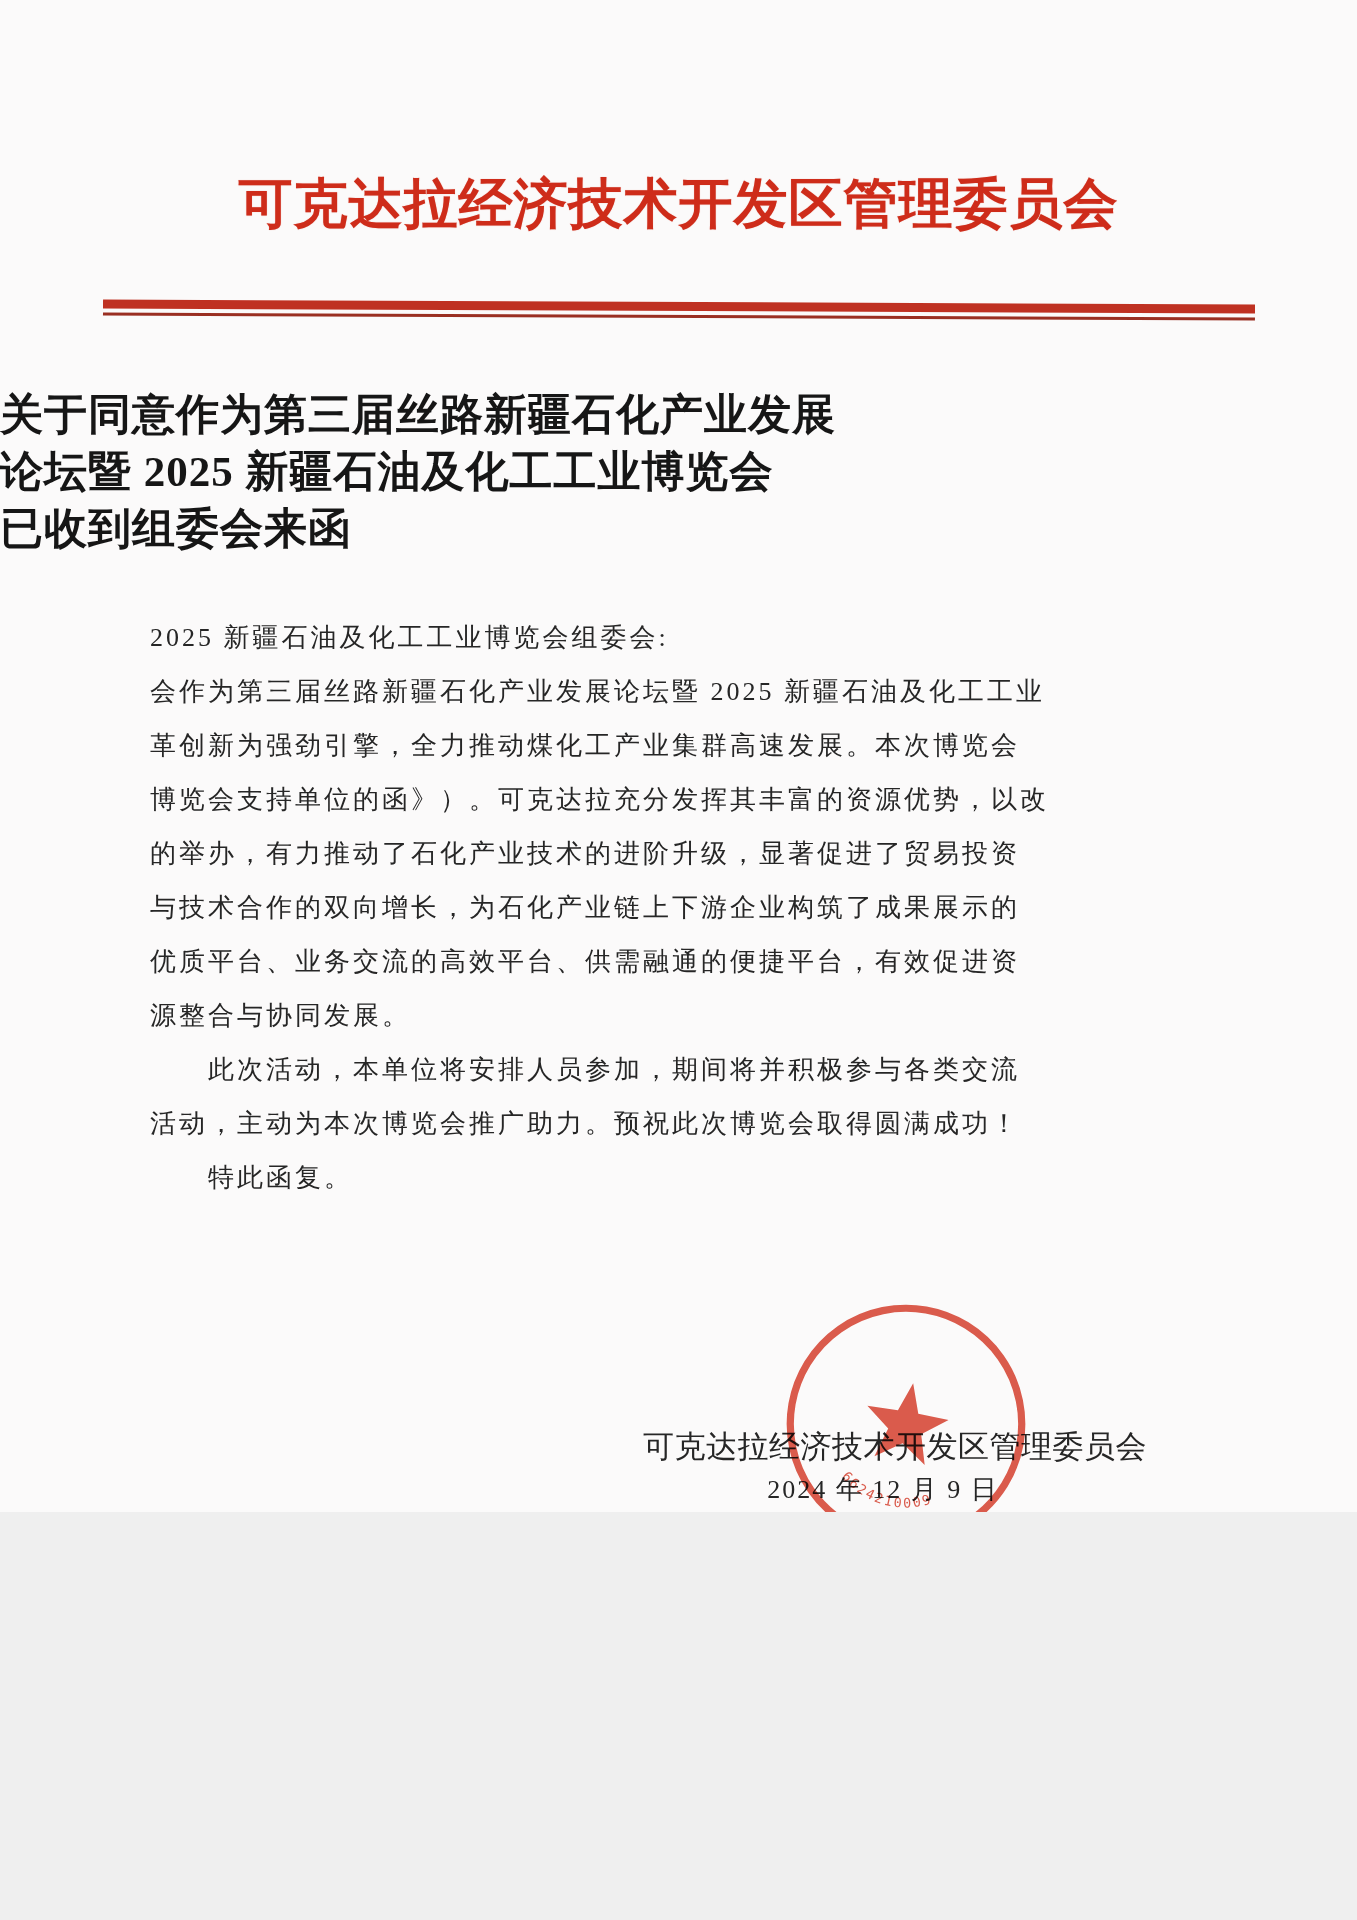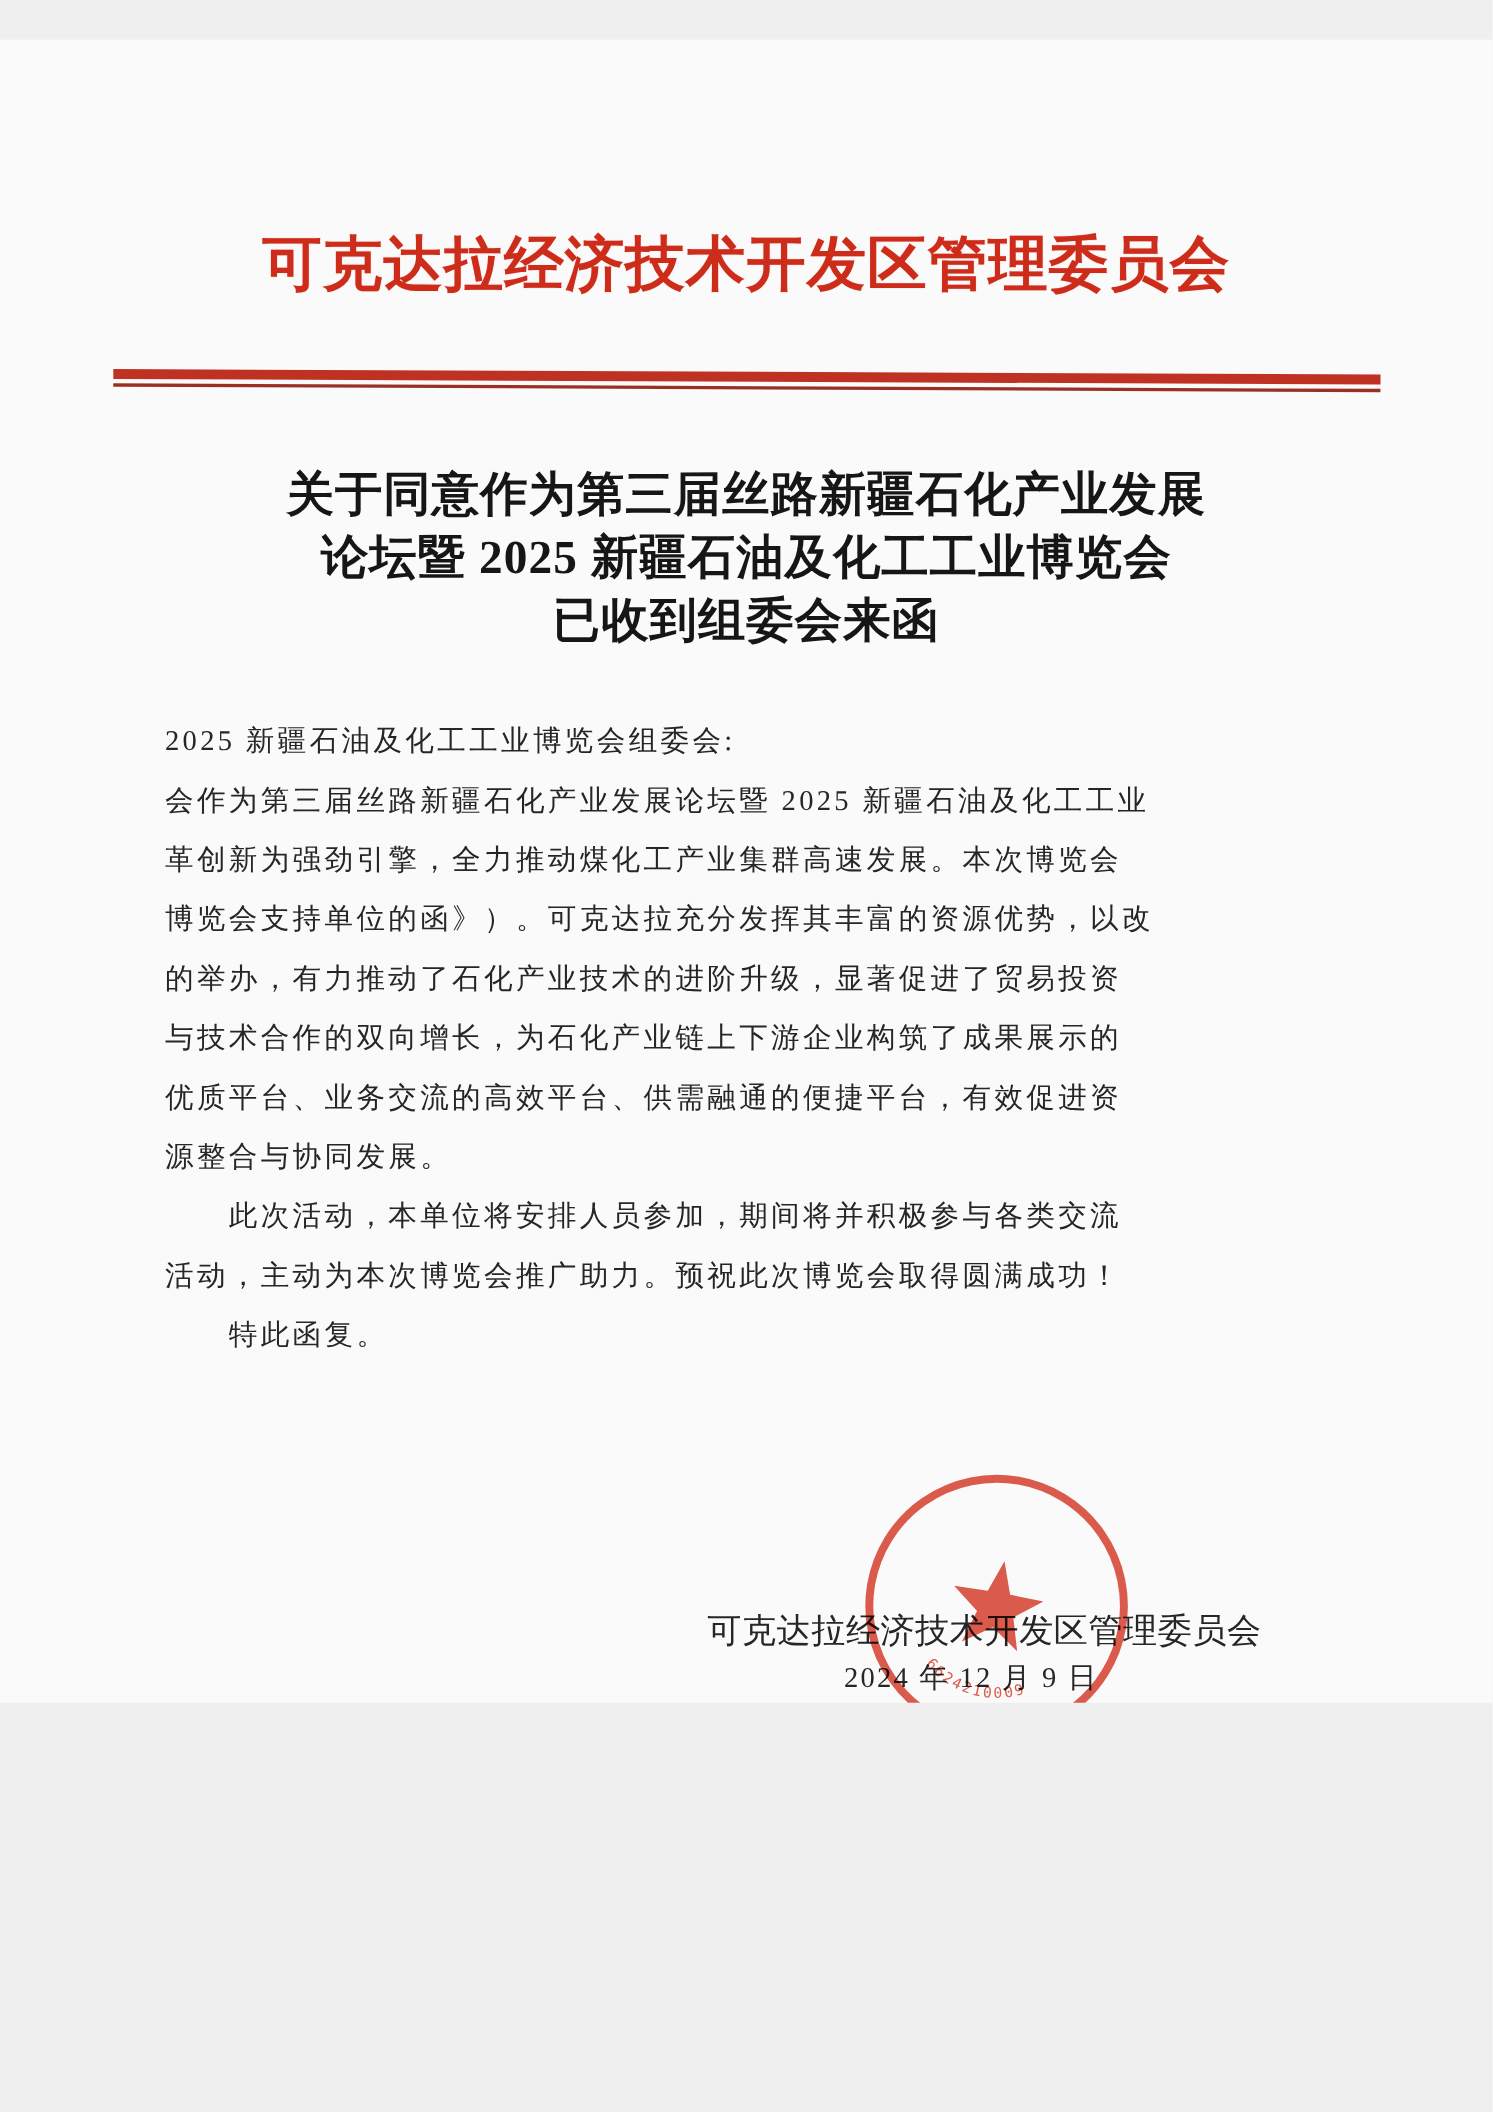--- a/index.html
+++ b/index.html
@@ -3,38 +3,38 @@
 <meta charset="utf-8">
 <style>
   html,body{margin:0;padding:0;}
   body{
     width:1357px;height:1920px;
     background:#efefef;
     font-family:"Liberation Serif","DejaVu Serif",serif;
   }
   .page{
     position:relative;width:1357px;height:1512px;
-    background:#fbfafa;overflow:hidden;margin-top:36px;
+    background:#fbfafa;overflow:hidden;
   }
   .letterhead{
     position:absolute;top:168px;left:0;width:100%;
     text-align:center;
     font-size:54px;font-weight:bold;letter-spacing:1px;
     color:#ce2c1a;
     text-shadow:0 0 1px rgba(206,44,26,.4);
   }
   .rule{position:absolute;left:103px;width:1152px;}
   .rule-top{top:302px;transform:rotate(0.25deg);}
   .rule-bottom{top:1752px;transform:rotate(0.55deg);}
   .rule .thick{height:9px;background:#bf3122;}
   .rule .thin{height:3px;background:#9a2f22;}
   .rule .gap{height:4px;}
   .doc-title{
     position:absolute;top:386px;left:0;width:100%;
-    text-align:center;color:#161616;
+    text-align:left;color:#161616;
     font-size:43px;font-weight:bold;line-height:57px;
     letter-spacing:1px;
   }
   .body-text{
     position:absolute;top:611px;left:150px;width:1070px;
     color:#262626;font-size:26px;line-height:54px;letter-spacing:3px;
   }
   .body-text .line{white-space:nowrap;}
   .signature{
     position:absolute;top:1426px;left:643px;width:480px;

